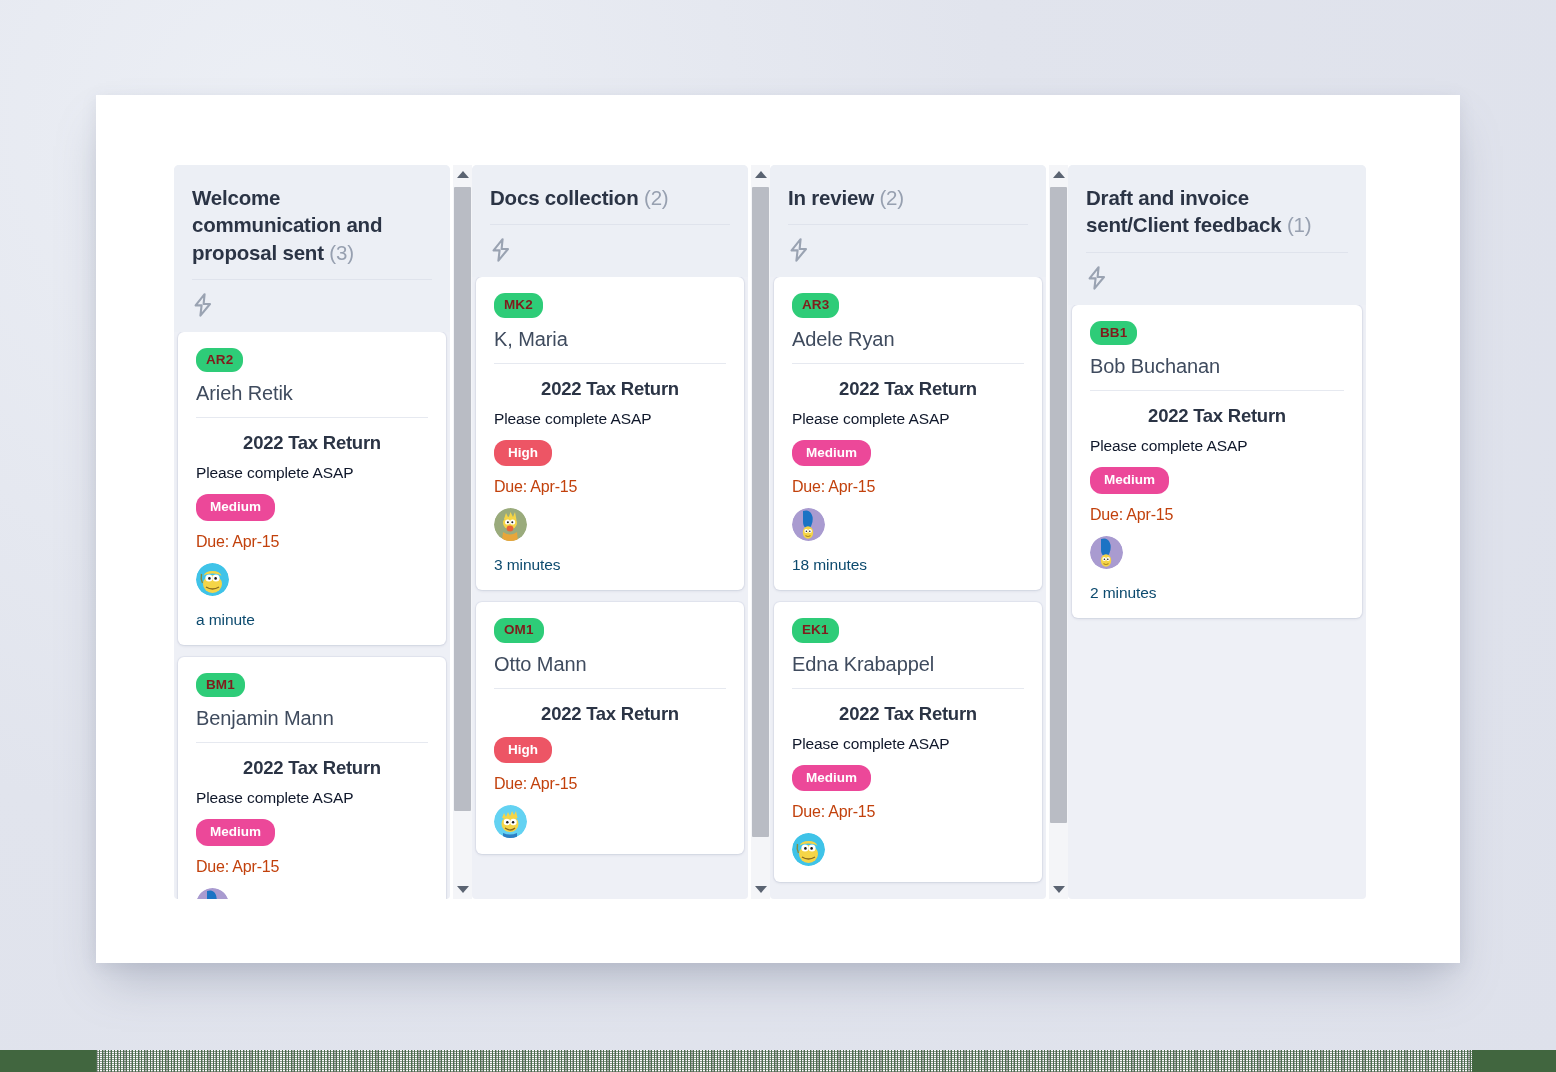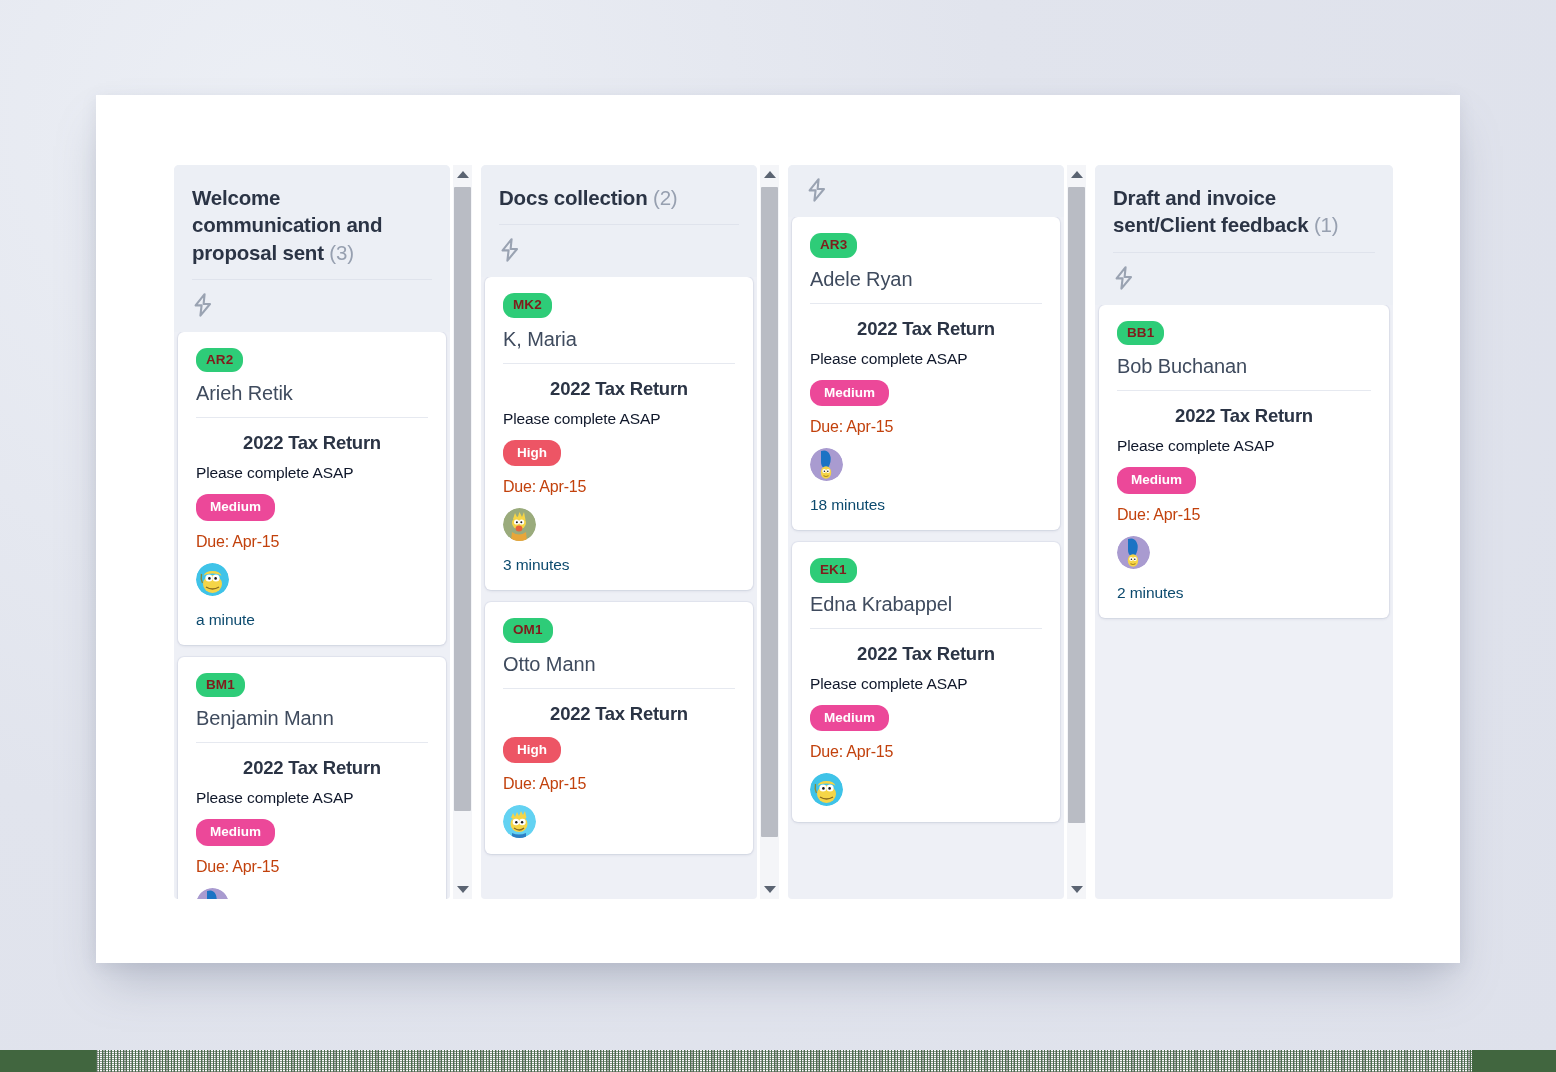--- a/index.html
+++ b/index.html
@@ -36,21 +36,20 @@
   }
 
   
   .board {
     position: absolute;
     left: 78px;
     top: 70px;
     width: 1218px;
     height: 736px;
     display: flex;
-    gap: 9px;
     align-items: flex-start;
   }
 
   .column-wrap {
     width: 298px;
     height: 734px;
     display: flex;
     flex-direction: row;
     position: relative;
   }
@@ -347,20 +346,24 @@
             <div class="sb-tri up"></div>
           </div>
           <div class="sb-thumb" style="top: 22px; height: 650px;"></div>
           <div class="sb-arrow down">
             <div class="sb-tri down"></div>
           </div>
         </div>
       </div>
       <div class="column-wrap">
         <div class="column">
+          <div class="col-header">
+            <div class="col-title"><span>In review</span> <span class="count">(2)</span></div>
+            <div class="col-divider"></div>
+          </div>
           <div class="col-actions"><span><svg class="bolt-icon" width="22" height="26" viewBox="0 0 22 26" fill="none">
                 <path d="M12.6 2.2 L3.6 13.4 H9.6 L8.4 23.6 L18.0 12.0 H11.6 Z" stroke="#9aa3b2" stroke-width="2.1" stroke-linejoin="round" fill="none"></path>
               </svg></span></div>
           <div class="col-body">
             <div class="card"><span class="pill-id">AR3</span><div class="client-name">Adele Ryan</div><div class="card-divider"></div><div class="task-title">2022 Tax Return</div><div class="task-desc">Please complete ASAP</div><div><span class="priority medium">Medium</span></div><div class="due">Due: Apr-15</div><div class="avatar">
                 <svg width="33" height="33" viewBox="0 0 33 33">
                   <circle cx="16.5" cy="16.5" r="16.5" fill="#a99bd0"></circle>
                   <path d="M11 3 q6 -2 8.5 3 q2.5 5 0 11 q-1.5 4 -5 3 q-3.5 -1 -3.5 -6 q0 -6 0 -11 z" fill="#1b73c4"></path>
                   <ellipse cx="16" cy="24.5" rx="5.2" ry="6.2" fill="#f5d547"></ellipse>
                   <circle cx="14.2" cy="23" r="1.9" fill="#ffffff"></circle>

